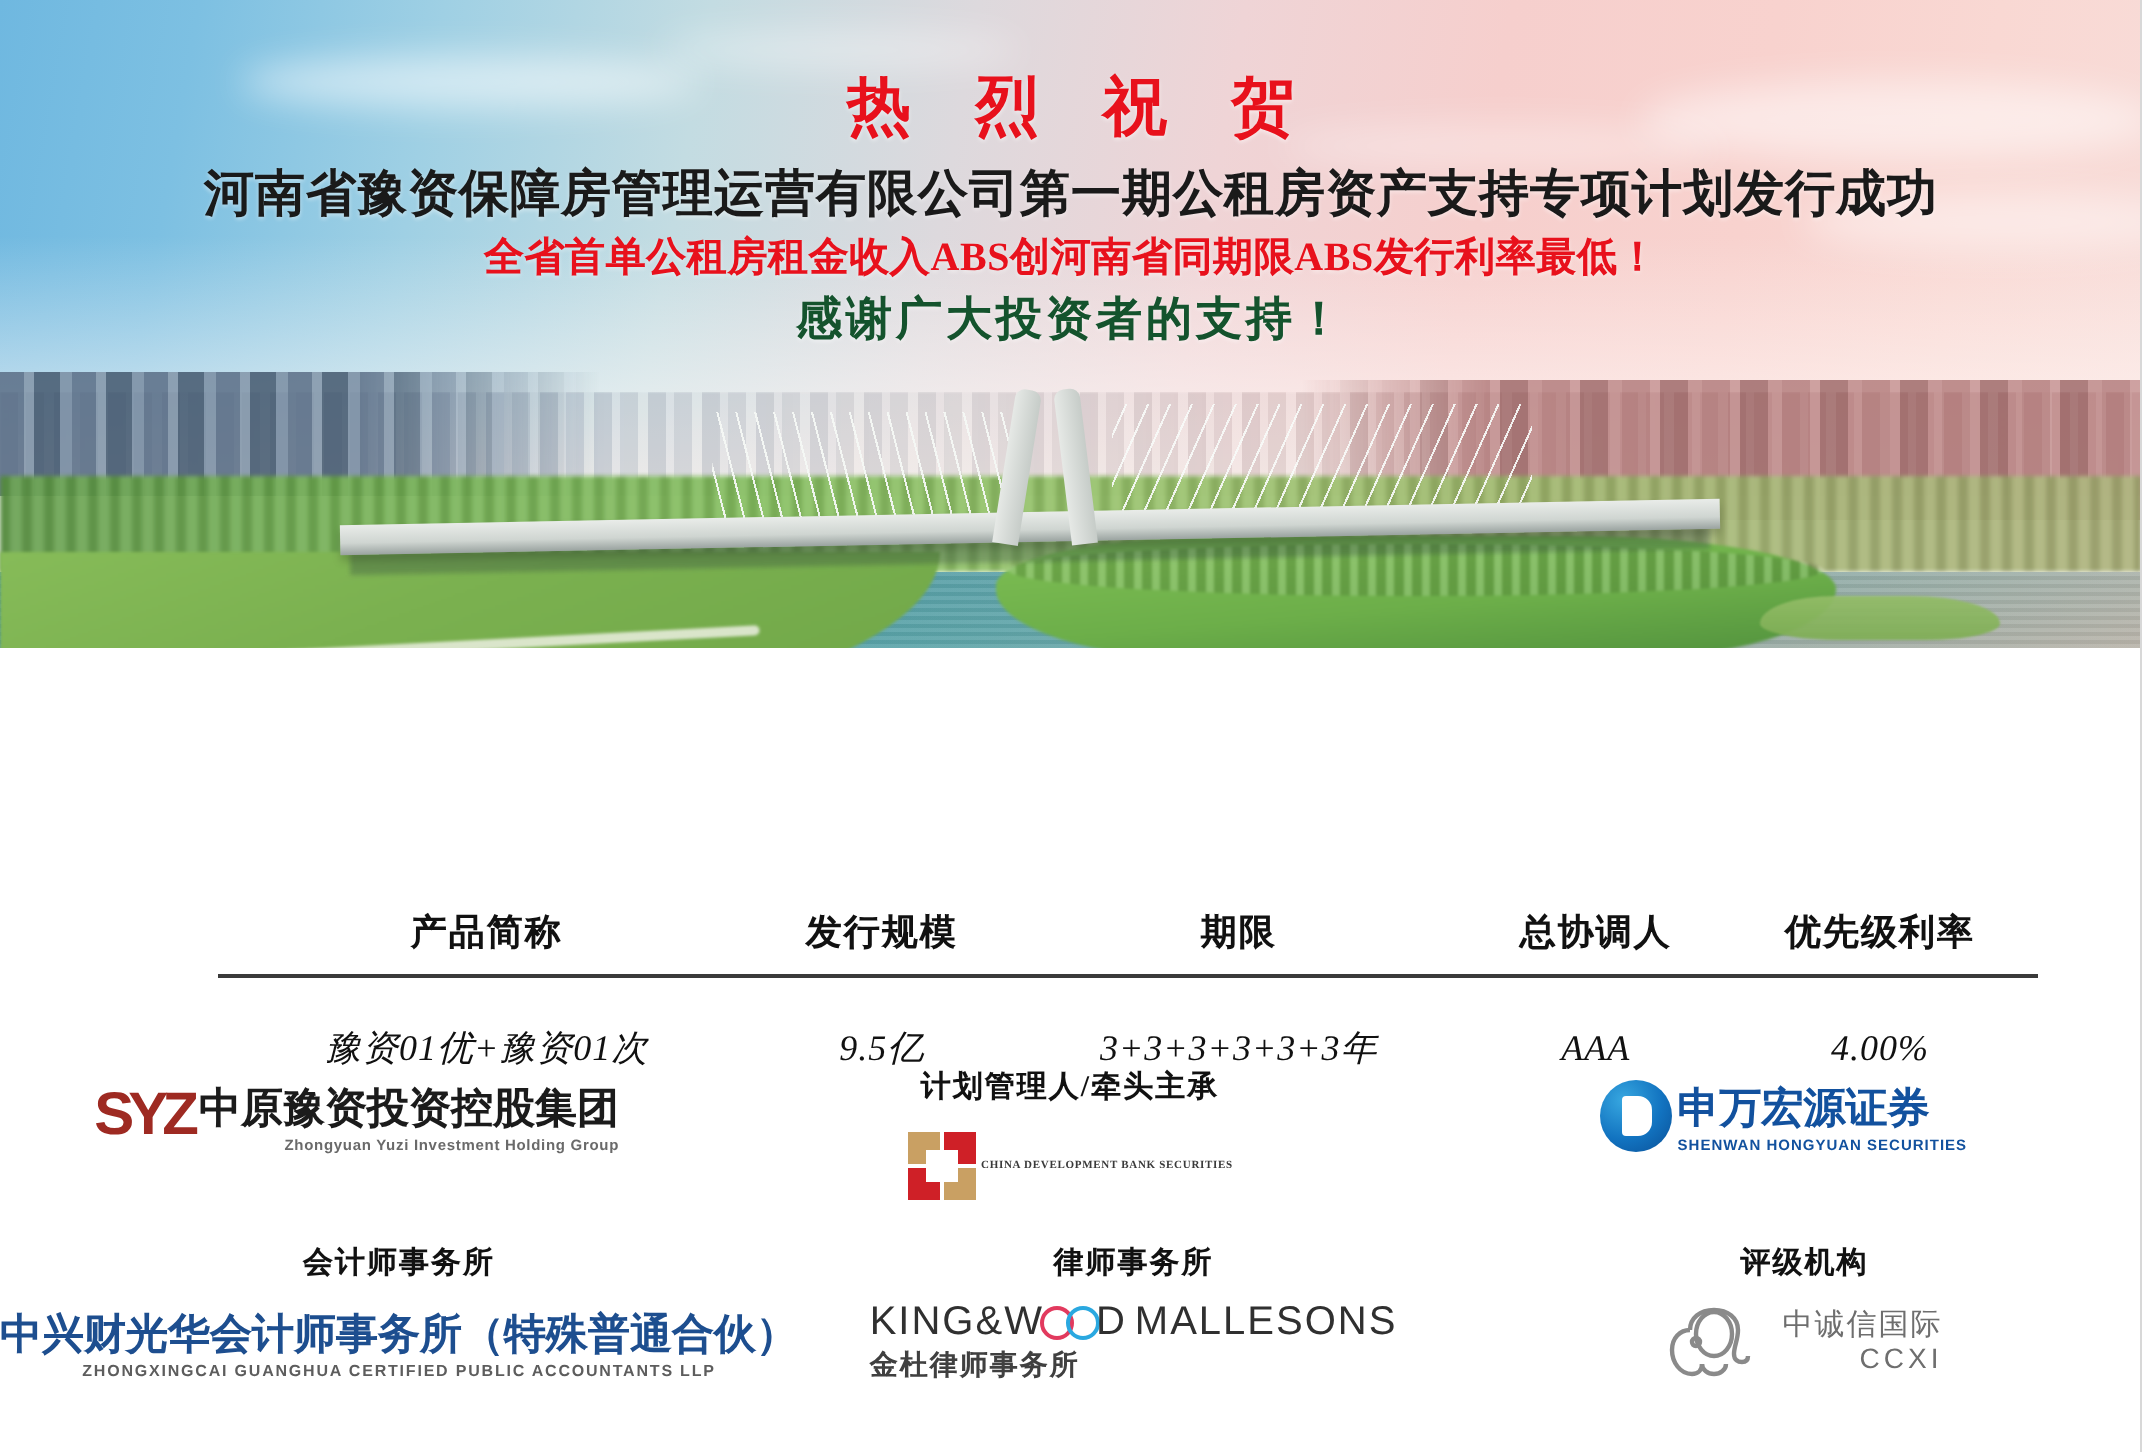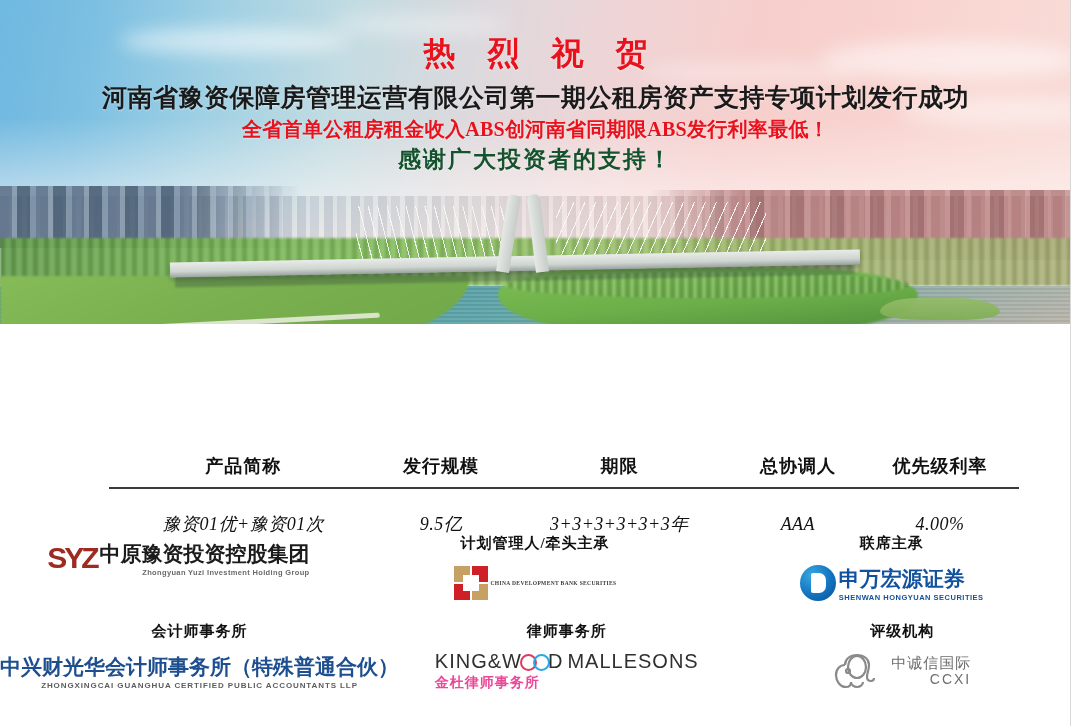--- a/index.html
+++ b/index.html
@@ -248,21 +248,21 @@
   
   .zxc{text-align:center;line-height:1.08;}
   .zxc-cn{font:bold 21px "Liberation Serif",serif;color:#1d4e8f;letter-spacing:0px;white-space:nowrap;}
   .zxc-en{font:600 8px "Liberation Sans",sans-serif;color:#5d5d5d;letter-spacing:.9px;white-space:nowrap;}
 
   
   .kwm{text-align:left;line-height:.94;}
   .kwm-l1,.kwm-l2{font:400 20px "Liberation Sans",sans-serif;color:#303030;letter-spacing:1px;position:relative;display:inline-block;}
   .kwm-o{display:inline-block;width:13px;height:13px;border-radius:50%;border:2px solid #e23a5e;vertical-align:middle;margin:0 -2px;}
   .kwm-o2{display:inline-block;width:13px;height:13px;border-radius:50%;border:2px solid #2aa8e0;vertical-align:middle;margin:0 -2px;}
-  .kwm-cn{font:bold 14px "Liberation Serif",serif;color:#ec4899;letter-spacing:1px;margin-top:1px;}
+  .kwm-cn{font:bold 14px "Liberation Serif",serif;color:#404040;letter-spacing:1px;margin-top:1px;}
 
   
   .ccxi{display:flex;align-items:center;justify-content:center;gap:6px;}
   .ccxi-cn{font:400 15px "Liberation Serif",serif;color:#6e6e6e;letter-spacing:1px;line-height:1.1;text-align:left;}
   .ccxi-en{font:400 14px "Liberation Sans",sans-serif;color:#6e6e6e;letter-spacing:2px;text-align:right;}
 </style>
 </head>
 <body>
 
 <div id="poster">
@@ -352,21 +352,20 @@
               <span class="q4"></span>
               <span class="ctr"></span>
           </span>
           <span class="cdb-txt">
             <div class="cdbs-en">CHINA DEVELOPMENT BANK SECURITIES</div>
           </span>
         </div>
       </div>
 
       <div class="cell">
-        <div class="cap">联席主承</div>
         <div class="logo">
           <span class="swhy-mark"></span>
           <span class="swhy-txt">
             <div class="swhy-cn">申万宏源证券</div>
             <div class="swhy-en">SHENWAN HONGYUAN SECURITIES</div>
           </span>
         </div>
       </div>
 
     </div>

